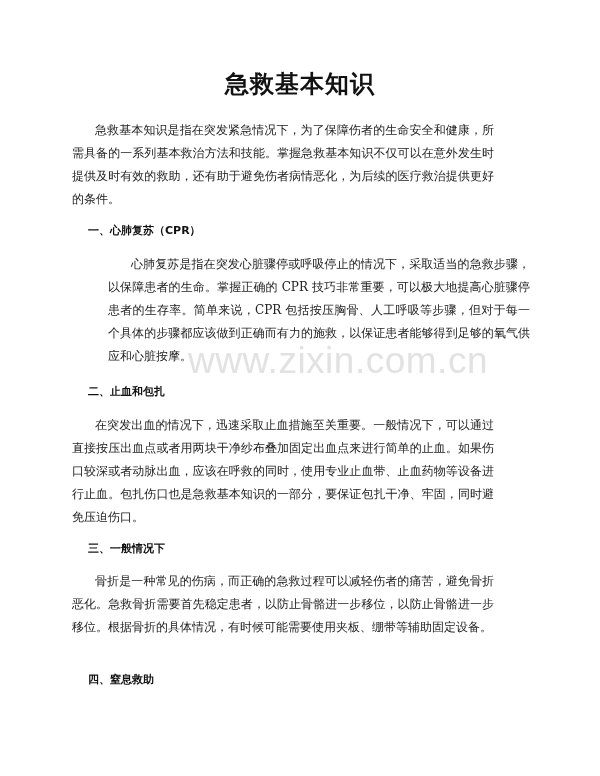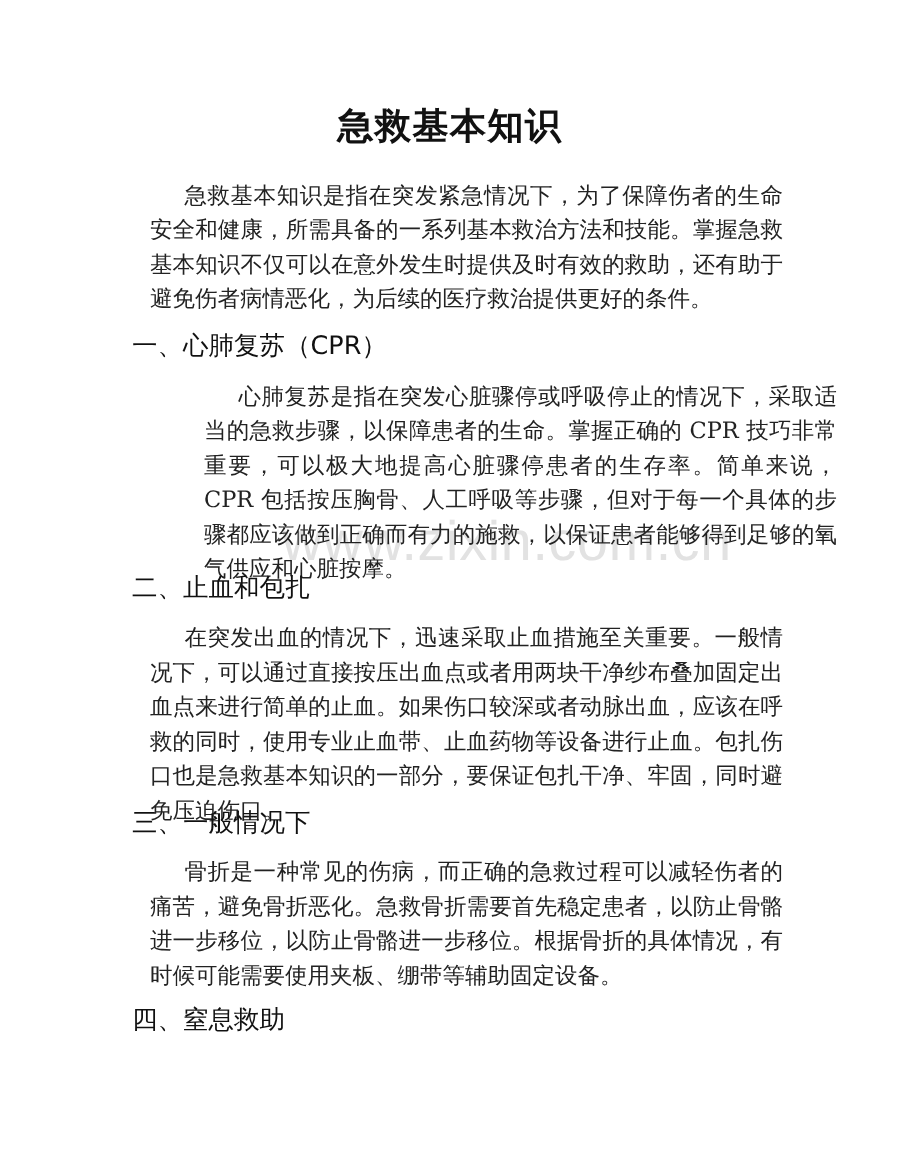--- a/index.html
+++ b/index.html
@@ -30,35 +30,35 @@
       font-family: "DejaVu Sans", "Liberation Sans", sans-serif;
       font-weight: bold;
       font-size: 24px;
       line-height: 32px;
       letter-spacing: 1px;
       color: #111;
       margin: 0;
     }
     .para {
       position: absolute;
-      left: 100px;
+      left: 72px;
       width: 422px;
-      font-size: 15px;
+      font-size: 12px;
       line-height: 23px;
       text-indent: 23px;
       text-align: justify;
       color: #222;
       margin: 0;
     }
     .heading {
       position: absolute;
       left: 88px;
       font-family: "DejaVu Sans", "Liberation Sans", sans-serif;
-      font-weight: normal;
-      font-size: 17px;
+      font-weight: bold;
+      font-size: 11px;
       line-height: 18px;
       color: #111;
       margin: 0;
     }
     .watermark {
       position: absolute;
       left: 188px;
       top: 339px;
       font-family: "Liberation Sans", "DejaVu Sans", sans-serif;
       font-size: 37px;

